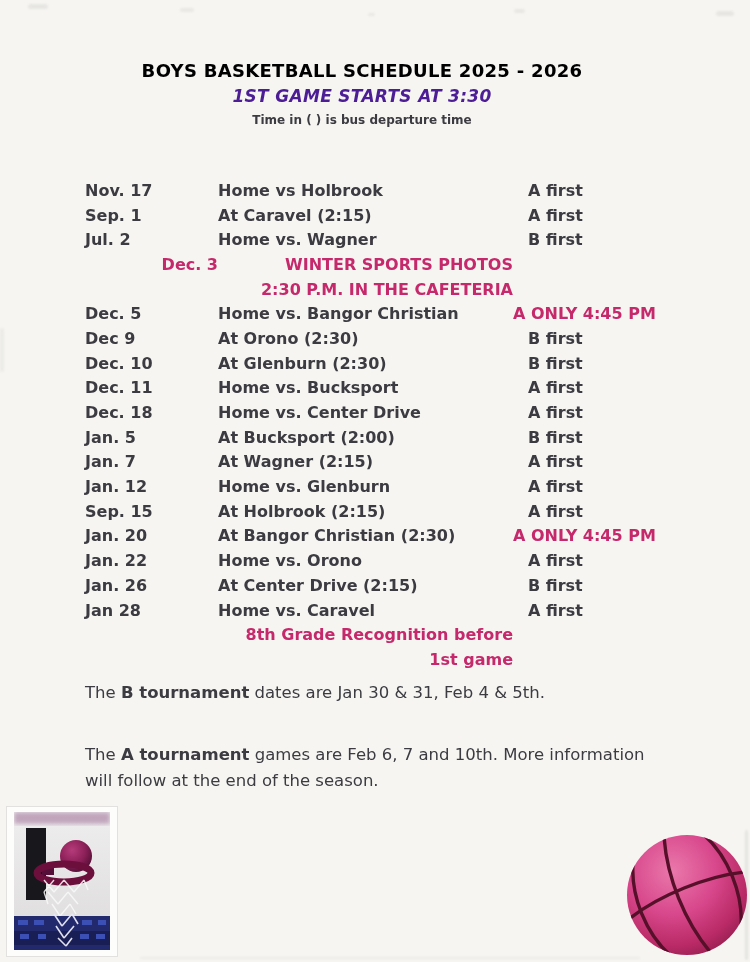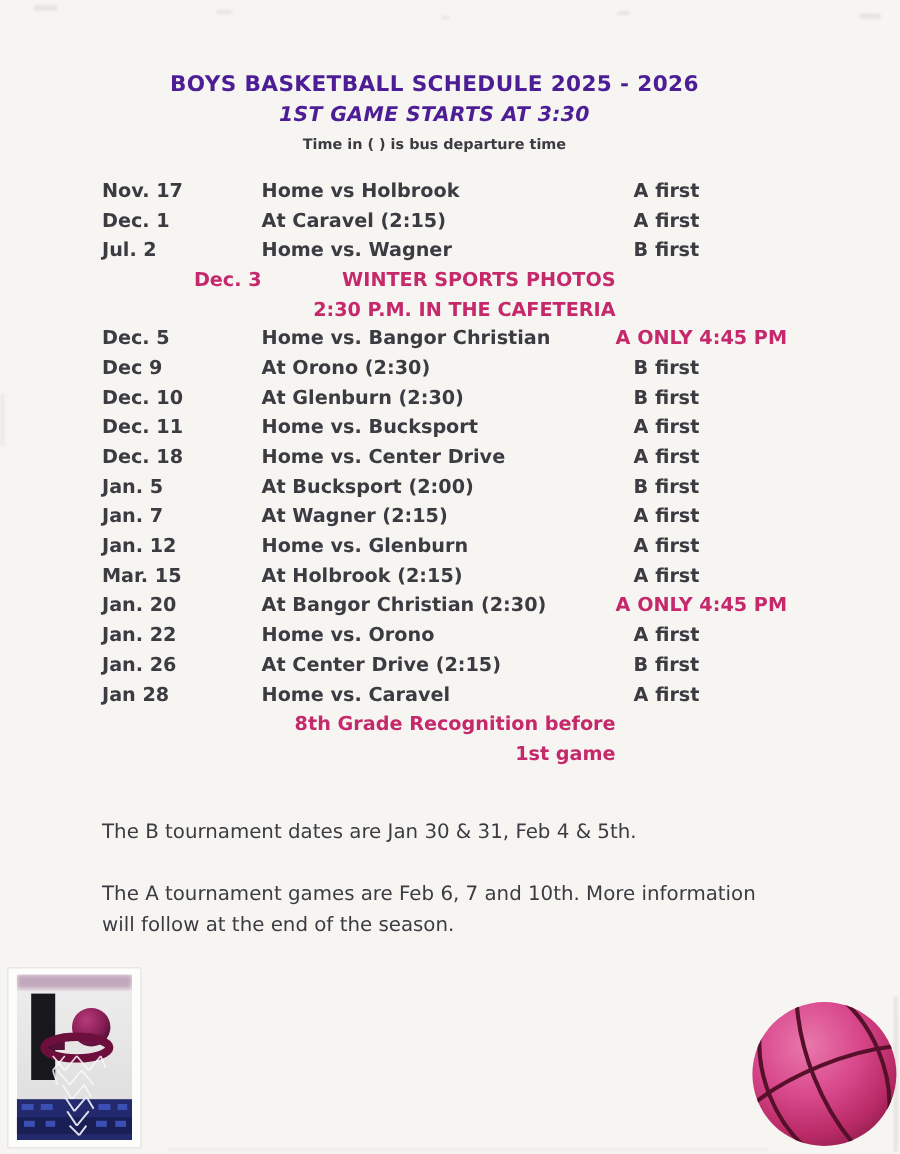--- a/index.html
+++ b/index.html
@@ -6,36 +6,36 @@
   .page{
     position:relative;
     width:750px;height:962px;
     background:#f6f5f2;
     overflow:hidden;
     font-family:"DejaVu Sans","Liberation Sans",sans-serif;
     color:#3c3b41;
   }
   
   .header{position:absolute;top:60px;left:0;width:724px;text-align:center;}
-  .title{color:#4c1d95;font-weight:bold;font-size:18px;letter-spacing:.3px;}
+  .title{color:#000000;font-weight:bold;font-size:18px;letter-spacing:.3px;}
   .subtitle{color:#4c1d95;font-weight:bold;font-style:italic;font-size:17px;margin-top:5px;letter-spacing:.3px;}
   .note{color:#3c3b41;font-weight:bold;font-size:12px;margin-top:7px;}
   
-  .schedule{position:absolute;top:146px;left:0;width:100%;}
+  .schedule{position:absolute;top:178px;left:0;width:100%;}
   .row{display:flex;height:24.7px;align-items:center;font-size:16px;font-weight:bold;color:#3c3b41;white-space:nowrap;}
   .c-date{margin-left:85px;width:133px;flex:0 0 auto;}
   .c-event{width:295px;flex:0 0 auto;}
   .c-status{flex:0 0 auto;padding-left:15px;}
   .c-status.pink-bold{padding-left:0;}
   .pink,.pink-bold{color:#c5296b;text-align:right;}
   
   .footer{position:absolute;left:85px;top:680px;width:600px;font-size:16.5px;font-weight:normal;color:#3c3b41;}
   .footer p{margin:0;line-height:26px;}
-  .footer .gap{margin-top:26px;}
-  .footer b{font-weight:normal;}
+  .footer .gap{margin-top:36px;}
+  .footer b{font-weight:bold;}
   
   .hoop-frame{
     position:absolute;left:6px;top:806px;width:112px;height:151px;
     background:#fdfdfc;border:1px solid #e3e1df;box-sizing:border-box;
   }
   .hoop-frame svg{position:absolute;left:7px;top:5px;}
   
   .ball{position:absolute;left:624px;top:832px;width:126px;height:126px;}
   
   .artifact{position:absolute;background:#7a7a78;border-radius:3px;filter:blur(1px);}
@@ -60,21 +60,21 @@
     <div class="note">Time in ( ) is bus departure time</div>
   </div>
 
   <div class="schedule" id="schedule">
       <div class="row">
         <span class="c-date">Nov. 17</span>
         <span class="c-event">Home vs Holbrook</span>
         <span class="c-status">A first</span>
       </div>
       <div class="row">
-        <span class="c-date">Dec. 1</span>
+        <span class="c-date">Sep. 1</span>
         <span class="c-event">At Caravel (2:15)</span>
         <span class="c-status">A first</span>
       </div>
       <div class="row">
         <span class="c-date">Jul. 2</span>
         <span class="c-event">Home vs. Wagner</span>
         <span class="c-status">B first</span>
       </div>
       <div class="row">
         <span class="c-date pink">Dec. 3</span>
@@ -120,21 +120,21 @@
         <span class="c-date">Jan. 7</span>
         <span class="c-event">At Wagner (2:15)</span>
         <span class="c-status">A first</span>
       </div>
       <div class="row">
         <span class="c-date">Jan. 12</span>
         <span class="c-event">Home vs. Glenburn</span>
         <span class="c-status">A first</span>
       </div>
       <div class="row">
-        <span class="c-date">Mar. 15</span>
+        <span class="c-date">Sep. 15</span>
         <span class="c-event">At Holbrook (2:15)</span>
         <span class="c-status">A first</span>
       </div>
       <div class="row">
         <span class="c-date">Jan. 20</span>
         <span class="c-event">At Bangor Christian (2:30)</span>
         <span class="c-status pink-bold">A ONLY 4:45 PM</span>
       </div>
       <div class="row">
         <span class="c-date">Jan. 22</span>

